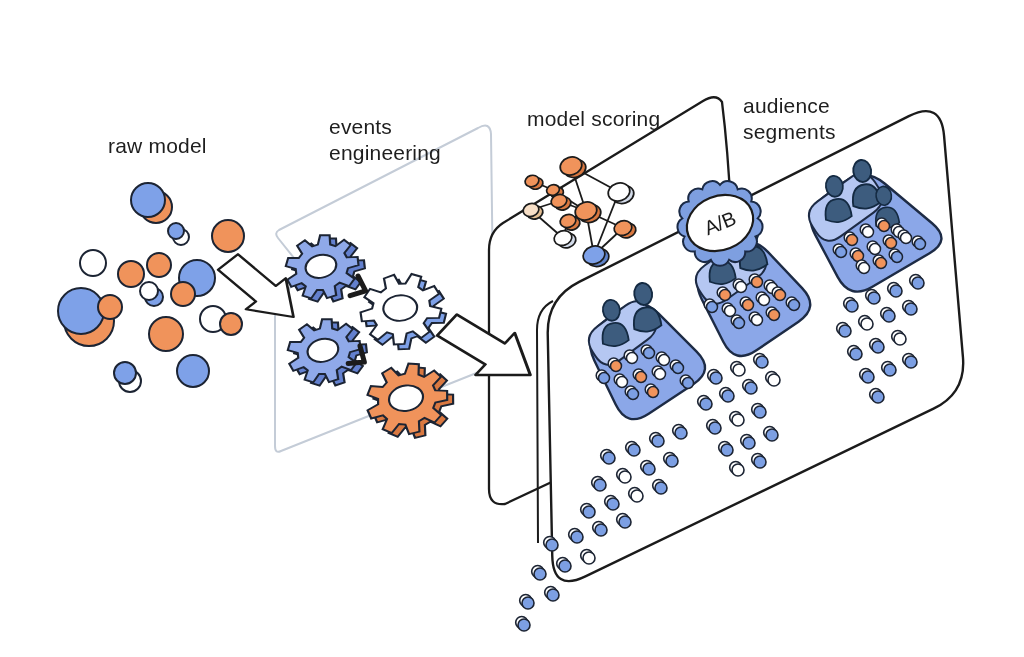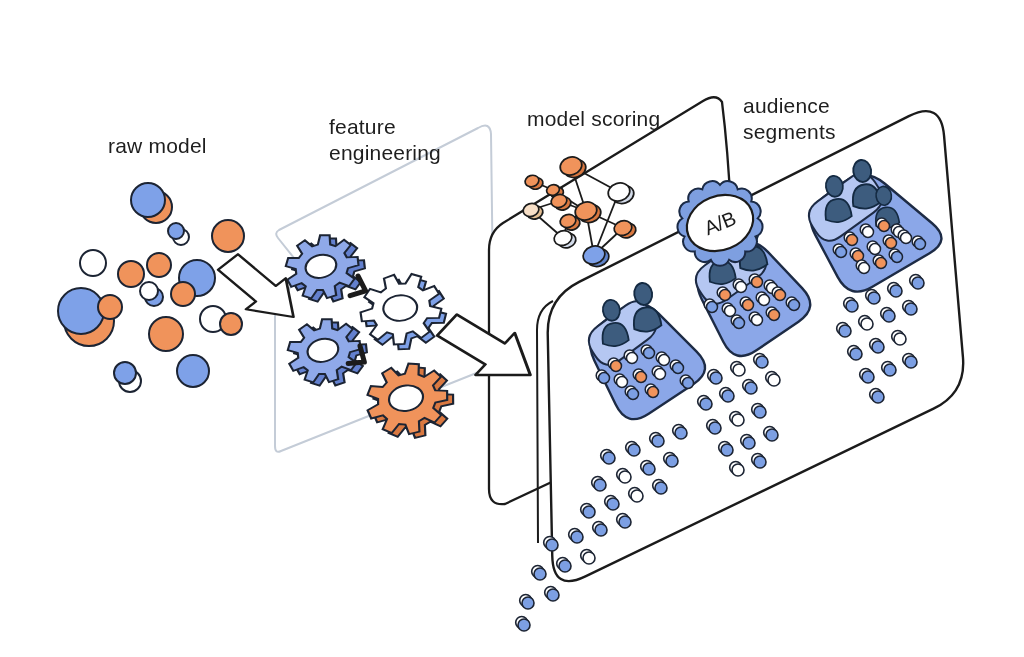--- a/index.html
+++ b/index.html
@@ -534,18 +534,18 @@
       <polygon points="0,-13 52,-13 52,-26 90,0 52,26 52,13 0,13" transform="translate(228,262) rotate(40) scale(0.95) skewX(-12)" fill="#ffffff" stroke="#1b1b1b" stroke-width="2.5" stroke-linejoin="round"></polygon>
       <polygon points="0,-13 52,-13 52,-26 90,0 52,26 52,13 0,13" transform="translate(447,325) rotate(31) scale(1.08) skewX(-12)" fill="#ffffff" stroke="#1b1b1b" stroke-width="2.5" stroke-linejoin="round"></polygon>
       <g transform="translate(720,223)">
         <path d="M 0.0,-38.0 A 10 10 0 0 1 17.7,-33.6 A 10 10 0 0 1 31.3,-21.6 A 10 10 0 0 1 37.7,-4.6 A 10 10 0 0 1 35.5,13.5 A 10 10 0 0 1 25.2,28.4 A 10 10 0 0 1 9.1,36.9 A 10 10 0 0 1 -9.1,36.9 A 10 10 0 0 1 -25.2,28.4 A 10 10 0 0 1 -35.5,13.5 A 10 10 0 0 1 -37.7,-4.6 A 10 10 0 0 1 -31.3,-21.6 A 10 10 0 0 1 -17.7,-33.6 A 10 10 0 0 1 0.0,-38.0 Z" fill="#7E9FE0" stroke="#1B2A45" stroke-width="2"></path>
         <ellipse cx="0" cy="0" rx="34" ry="27" transform="rotate(-22)" fill="#ffffff" stroke="#1b1b1b" stroke-width="2.2"></ellipse>
         <text x="0" y="7" transform="rotate(-22)" text-anchor="middle" font-family="Liberation Sans, sans-serif" font-size="20" fill="#1b1b1b">A/B</text>
       </g>
     </svg>
 
   <div class="lbl" id="lbl-raw" style="left: 108px; top: 133px;">raw model</div>
-  <div class="lbl" id="lbl-feat" style="left: 329px; top: 114px;">feature
+  <div class="lbl" id="lbl-feat" style="left: 329px; top: 114px;">events
 engineering</div>
   <div class="lbl" id="lbl-model" style="left: 527px; top: 106px;">model scoring</div>
   <div class="lbl" id="lbl-aud" style="left: 743px; top: 93px;">audience
 segments</div>
 </div>
 
 </body></html>

